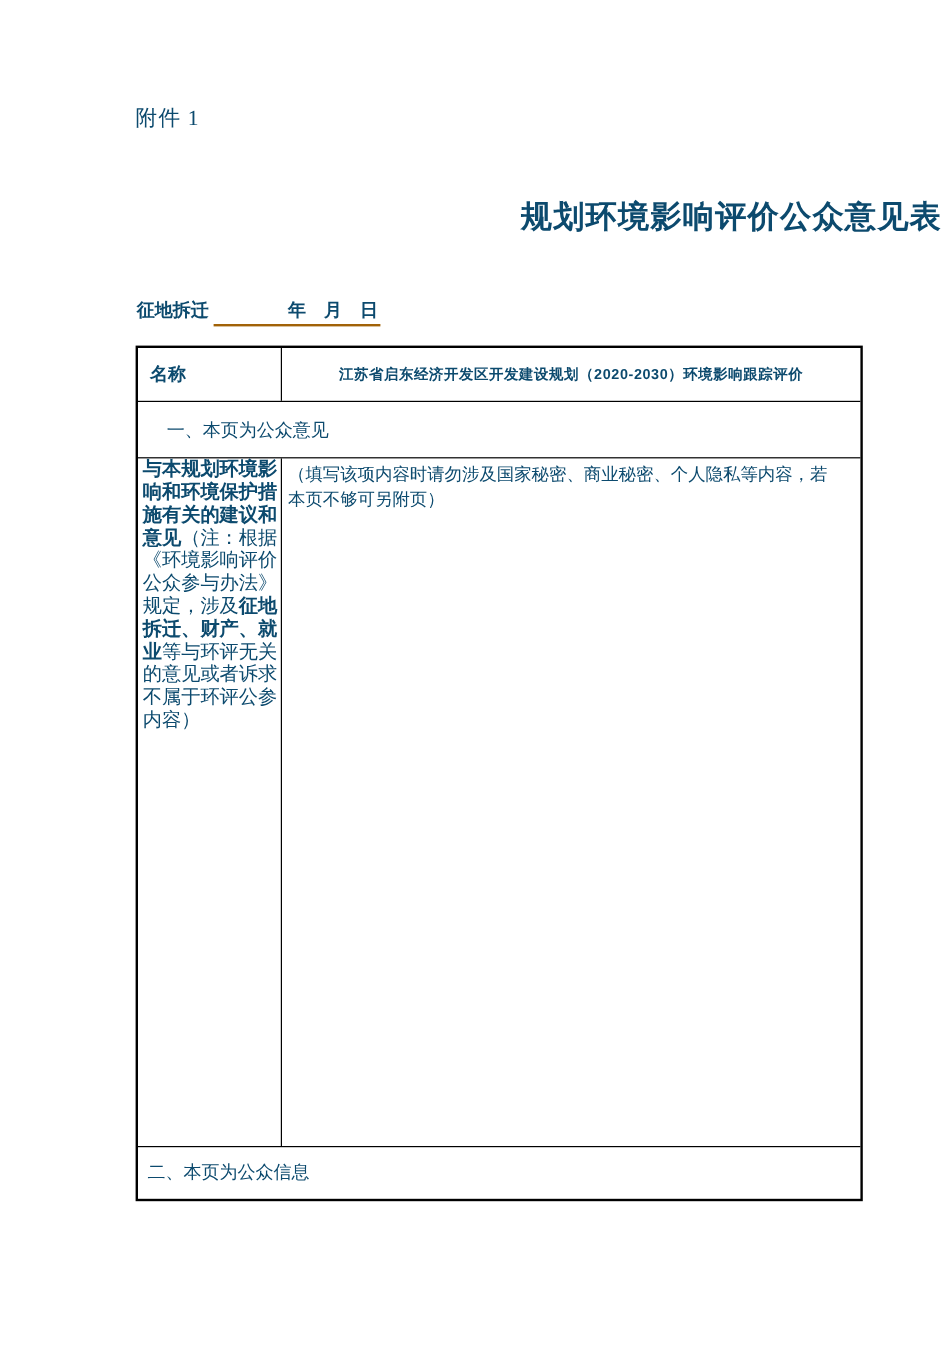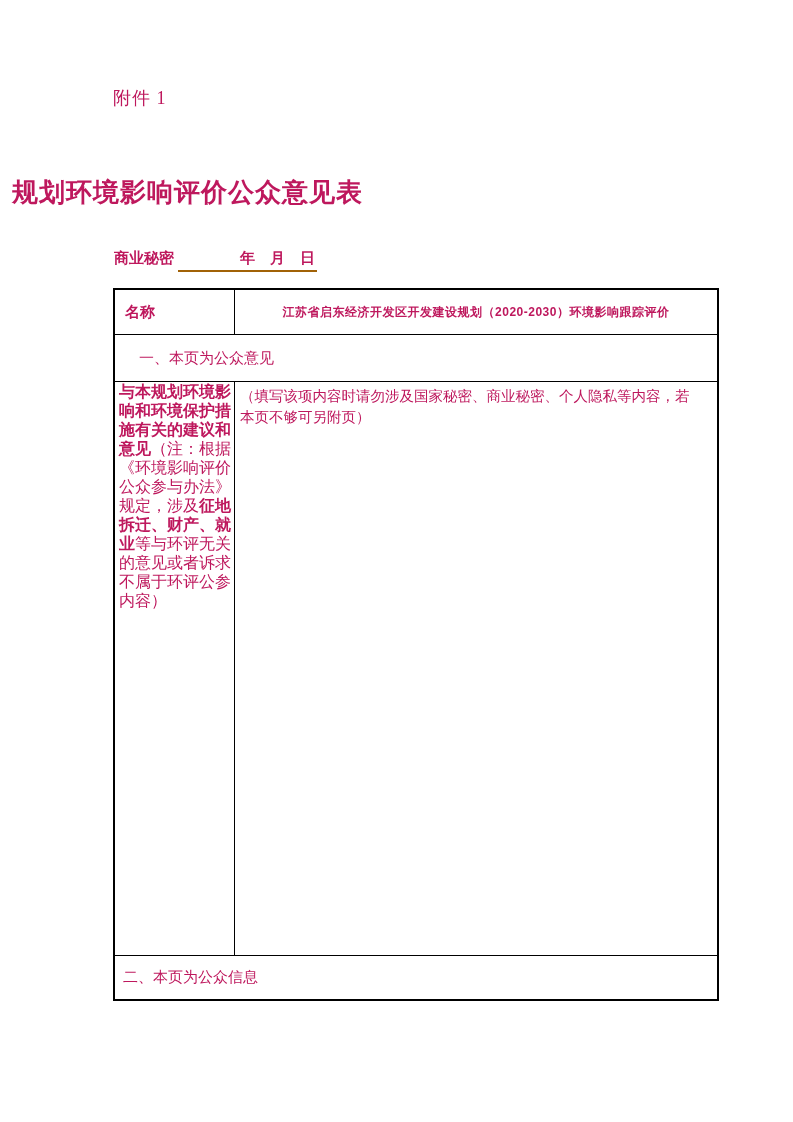--- a/index.html
+++ b/index.html
@@ -1,30 +1,30 @@
 <!DOCTYPE html>
 <html><head>
 <meta charset="utf-8">
 <style>
   html, body { margin:0; padding:0; background:#ffffff; }
   .page {
     position:relative;
     width:785px; height:1122px;
     background:#ffffff;
-    color:#be185d;
+    color:#0c4a6e;
     font-family:"Liberation Serif", serif;
     overflow:hidden;
   }
   .attachment {
     position:absolute; left:113px; top:86px;
     font-size:18px; letter-spacing:1px;
   }
   .doc-title {
-    position:absolute; left:0; right:0; top:163px; margin:12px;
-    text-align:left;
+    position:absolute; left:0; right:0; top:163px; margin:0;
+    text-align:right;
     font-size:26px; font-weight:bold;
     font-family:"Liberation Sans", sans-serif;
     letter-spacing:1px;
   }
   .date-line {
     position:absolute; left:114px; top:249px;
     font-size:15px; font-weight:bold;
     font-family:"Liberation Sans", sans-serif;
   }
   .date-blank {
@@ -99,21 +99,21 @@
 </head>
 <body>
 
 <div class="page">
 
   <div class="attachment">附件 1</div>
 
   <h1 class="doc-title">规划环境影响评价公众意见表</h1>
 
   <div class="date-line">
-    <span>商业秘密</span><span class="date-blank">　　　　年　月　日</span>
+    <span>征地拆迁</span><span class="date-blank">　　　　年　月　日</span>
   </div>
 
   <div class="form-table">
 
     <div class="t-row row-name">
       <div class="cell-head">名称</div>
       <div class="cell-name-value">江苏省启东经济开发区开发建设规划（2020-2030）环境影响跟踪评价</div>
     </div>
 
     <div class="t-row row-section">一、本页为公众意见</div>

